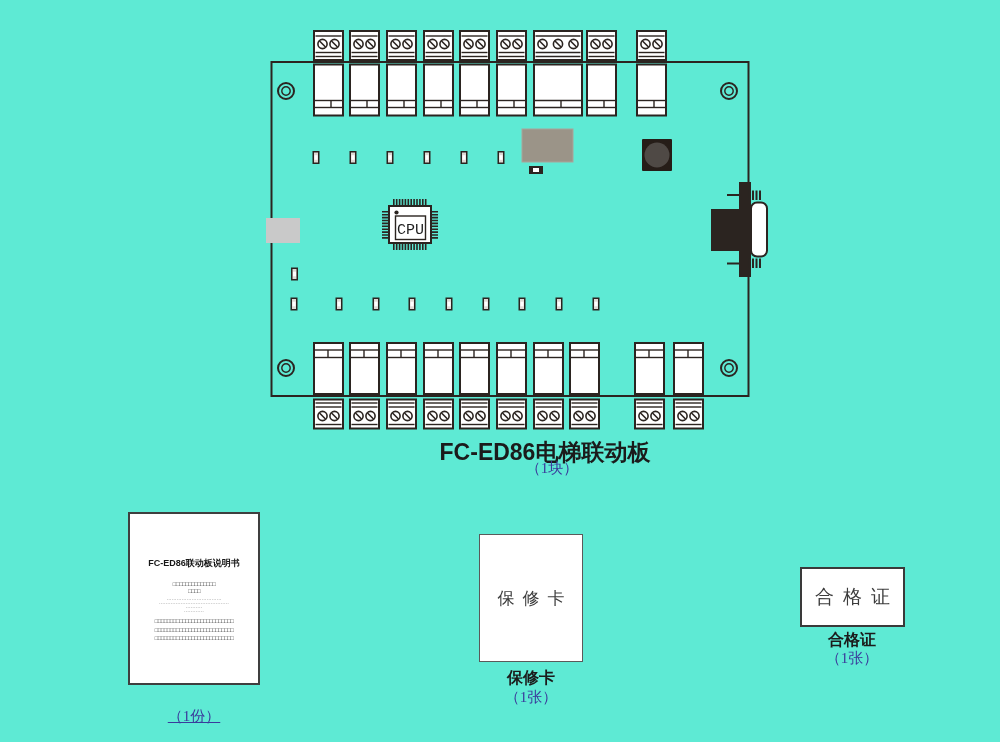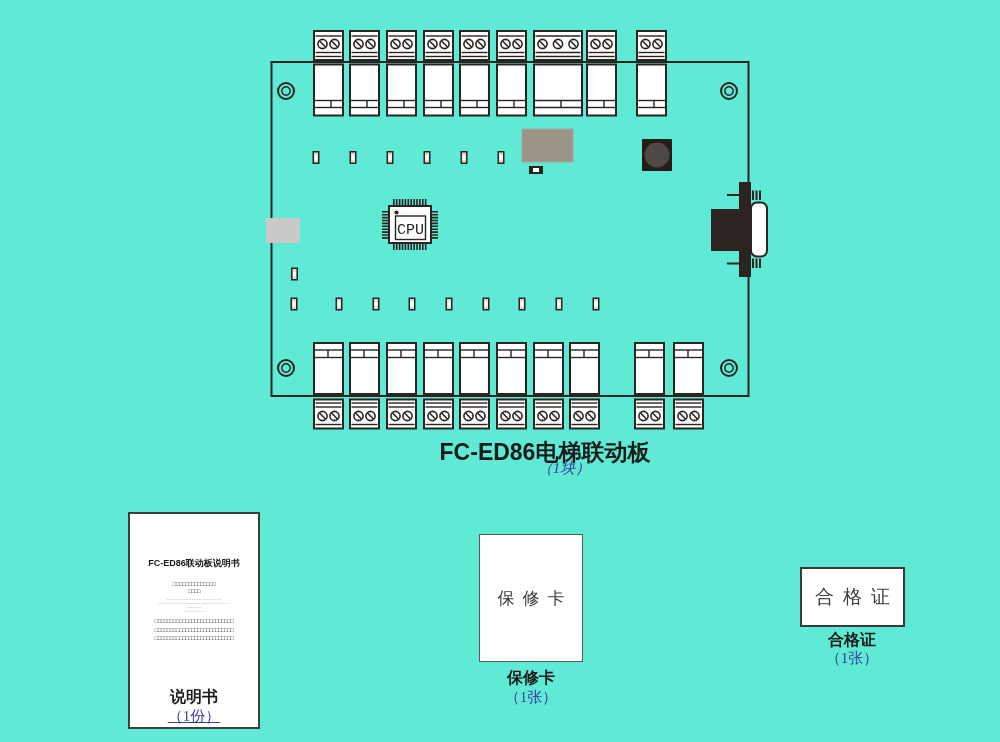--- a/index.html
+++ b/index.html
@@ -17,21 +17,21 @@
   .cpu-text{font-family:"Liberation Mono",monospace;font-size:15px;fill:#1e1e1e;text-anchor:middle;}
 
   
   .lbl{position:absolute;text-align:center;font-weight:bold;color:#1b1b1b;font-size:23px;}
   .lbl.small{font-size:16px;}
   .cnt{position:absolute;text-align:center;font-size:15px;color:var(--accent_blue,#3b3b9c);
        font-family:"Liberation Serif",serif;}
 
   
   .page{position:absolute;background:#fff;box-sizing:border-box;}
-  .manual{left:128px;top:512px;width:132px;height:217px;border:2px solid #3f3f3f;}
+  .manual{left:128px;top:512px;width:132px;height:173px;border:2px solid #3f3f3f;}
   .manual-title{margin-top:44px;text-align:center;font-size:9px;font-weight:bold;color:#171717;
                 line-height:11px;}
   .ph{text-align:center;color:#3f3f3f;}
   .ph.boxes{font-size:6px;line-height:7px;letter-spacing:-0.6px;}
   .ph.boxes.first{margin-top:12px;}
   .ph.dots{font-size:5px;line-height:4px;color:#555;}
   .ph.dots.first{margin-top:2px;}
   .ph.para{font-size:6px;line-height:8.5px;letter-spacing:-0.6px;}
   .ph.para.first{margin-top:4px;}
   .warranty{left:479px;top:534px;width:104px;height:128px;border:1.5px solid #5a5a5a;
@@ -216,35 +216,34 @@
       <line x1="727" y1="263.5" x2="740" y2="263.5" class="sk"></line>
       <rect x="751" y="202.5" width="16" height="54" rx="6" class="skf"></rect>
       <rect x="711" y="209" width="29" height="42" fill="var(--line_dark,#2b2420)"></rect>
       <rect x="739" y="182" width="12" height="95" fill="var(--line_dark,#2b2420)"></rect>
       <path d="M749.5 190.5 v9.5 M753 190.5 v9.5 M756.5 190.5 v9.5 M760 190.5 v9.5" class="sk" stroke-width="1.8"></path>
       <path d="M749.5 258.5 v9.5 M753 258.5 v9.5 M756.5 258.5 v9.5 M760 258.5 v9.5" class="sk" stroke-width="1.8"></path>
     </g>
   </svg>
 
   <div class="lbl" style="left:395px;top:437px;width:300px;">FC-ED86电梯联动板</div>
-  <div class="cnt" style="left:414px;top:459px;width:300px;font-style:italic;">（1块）</div>
+  <div class="cnt" style="left:402px;top:459px;width:300px;">（1块）</div>
 
   <div class="page manual">
     <div class="manual-title">FC-ED86联动板说明书</div>
     <div class="ph boxes first">□□□□□□□□□□□□□□</div>
     <div class="ph boxes">□□□□</div>
     <div class="ph dots first">·································</div>
     <div class="ph dots">··········································</div>
     <div class="ph dots">··········</div>
     <div class="ph dots">············</div>
     <div class="ph para first">□□□□□□□□□□□□□□□□□□□□□□□□□□</div>
     <div class="ph para">□□□□□□□□□□□□□□□□□□□□□□□□□□</div>
     <div class="ph para">□□□□□□□□□□□□□□□□□□□□□□□□□□</div>
   </div>
-  <div class="lbl small" style="left:119px;top:687px;width:150px;">说明书</div>
   <div class="cnt" style="left:119px;top:707px;width:150px;text-decoration:underline;">（1份）</div>
 
   <div class="page warranty">
     <span class="page-text">保修卡</span>
   </div>
   <div class="lbl small" style="left:456px;top:668px;width:150px;">保修卡</div>
   <div class="cnt" style="left:456px;top:688px;width:150px;">（1张）</div>
 
   <div class="page cert">
     <span class="page-text">合格证</span>

